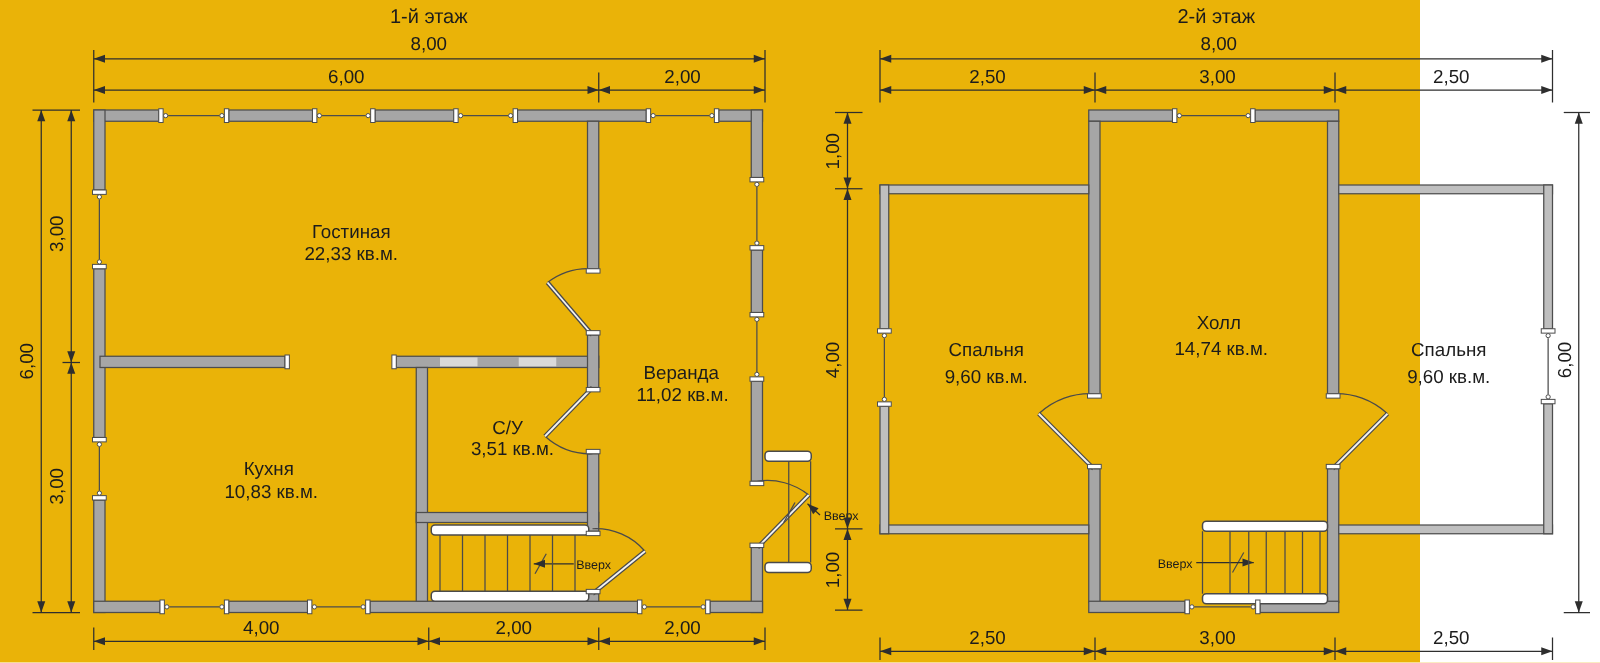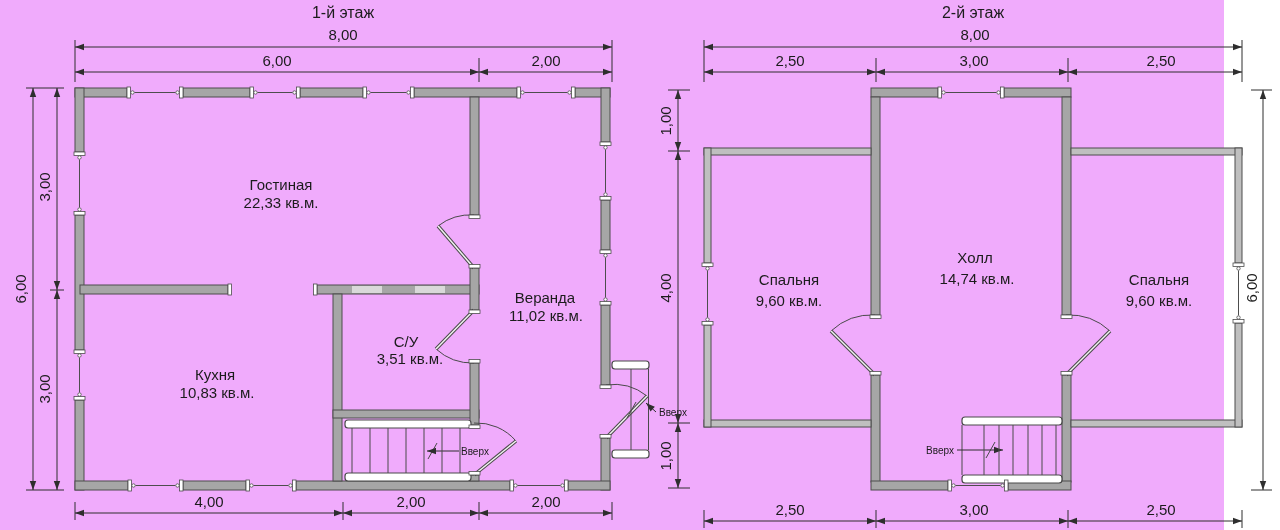--- a/index.html
+++ b/index.html
@@ -1,16 +1,16 @@
 <!DOCTYPE html>
 <html><head>
 <meta charset="utf-8">
 <style>
   html,body { margin:0; padding:0; background:#ffffff; }
-  .stage { width:1224px; height:530px; position:relative; background:#f0abfc; }
+  .stage { width:1136px; height:530px; position:relative; background:#eab308; }
   svg { display:block; }
   .t    { font-family:"Liberation Sans", sans-serif; fill:#1c1c1c; }
   .dimt { font-size:15px; }
   .room { font-size:15px; }
   .small{ font-size:10px; }
   .title{ font-size:16px; }
   .w    { fill:#a6a6a6; stroke:#4d4d4d; stroke-width:1; }
   .wl   { fill:#d9d9d9; stroke:none; }
   .wing { fill:#bfbfbf; stroke:#4d4d4d; stroke-width:1; }
   .dim  { stroke:#2e2e2e; stroke-width:1; fill:none; }

